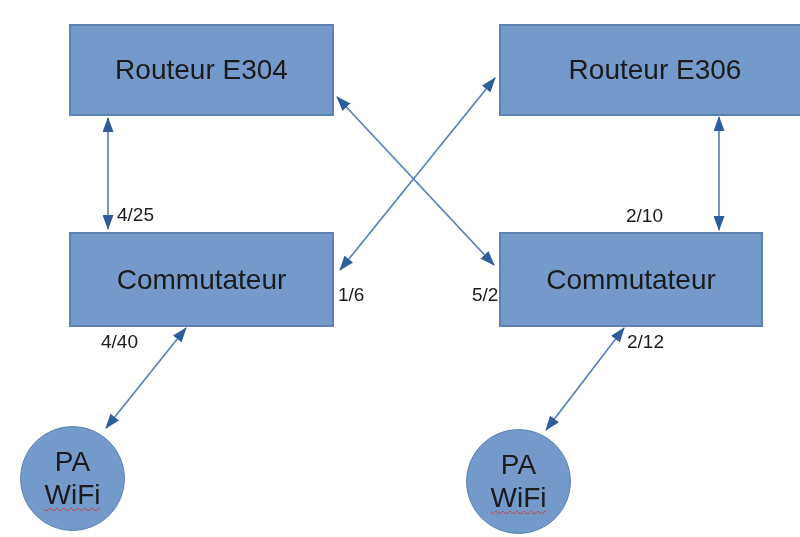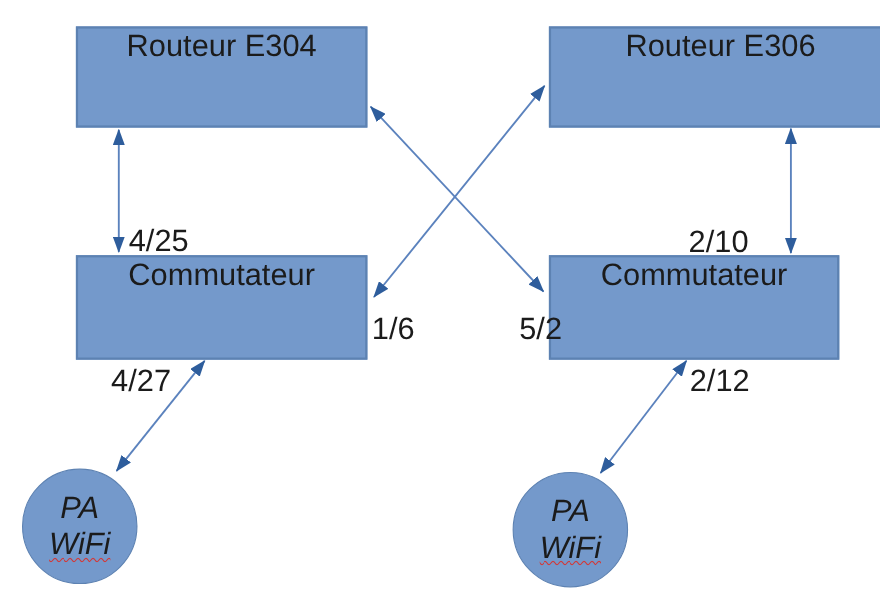--- a/index.html
+++ b/index.html
@@ -30,35 +30,34 @@
     stroke:var(--connector-line);
     stroke-width:1.7;
     fill:none;
   }
   .arrowhead{fill:var(--connector-head);}
   .node{
     position:absolute;
     background:var(--node-fill);
     border:2px solid var(--node-border);
     box-sizing:border-box;
-    display:flex;justify-content:center;
+    display:flex;align-items:center;justify-content:center;
     font-size:28px;
     color:var(--text);
   }
   .node.circle{
     border-radius:50%;
     flex-direction:column;
     line-height:1.15;
     text-align:center;
     border-width:1px;
-    font-style:italic;
   }
   .port-label{
     position:absolute;
-    font-size:28px;
+    font-size:19px;
     color:var(--text);
     white-space:nowrap;
     line-height:1;
   }
   .wavy{
     text-decoration-line:underline;
     text-decoration-style:wavy;
     text-decoration-color:var(--spellcheck-underline);
     text-decoration-thickness:1px;
     text-underline-offset:3px;
@@ -112,16 +111,16 @@
 
   <div class="node circle" style="left:466px;top:429px;width:105px;height:105px;">
     <span>PA</span>
     <span class="wavy">WiFi</span>
   </div>
 
   <div class="port-label" style="left:117px;top:205px;">4/25</div>
   <div class="port-label" style="left:626px;top:206px;">2/10</div>
   <div class="port-label" style="left:338px;top:285px;">1/6</div>
   <div class="port-label" style="left:472px;top:285px;">5/2</div>
-  <div class="port-label" style="left:101px;top:332px;">4/27</div>
+  <div class="port-label" style="left:101px;top:332px;">4/40</div>
   <div class="port-label" style="left:627px;top:332px;">2/12</div>
 
 </div>
 
 </body></html>

